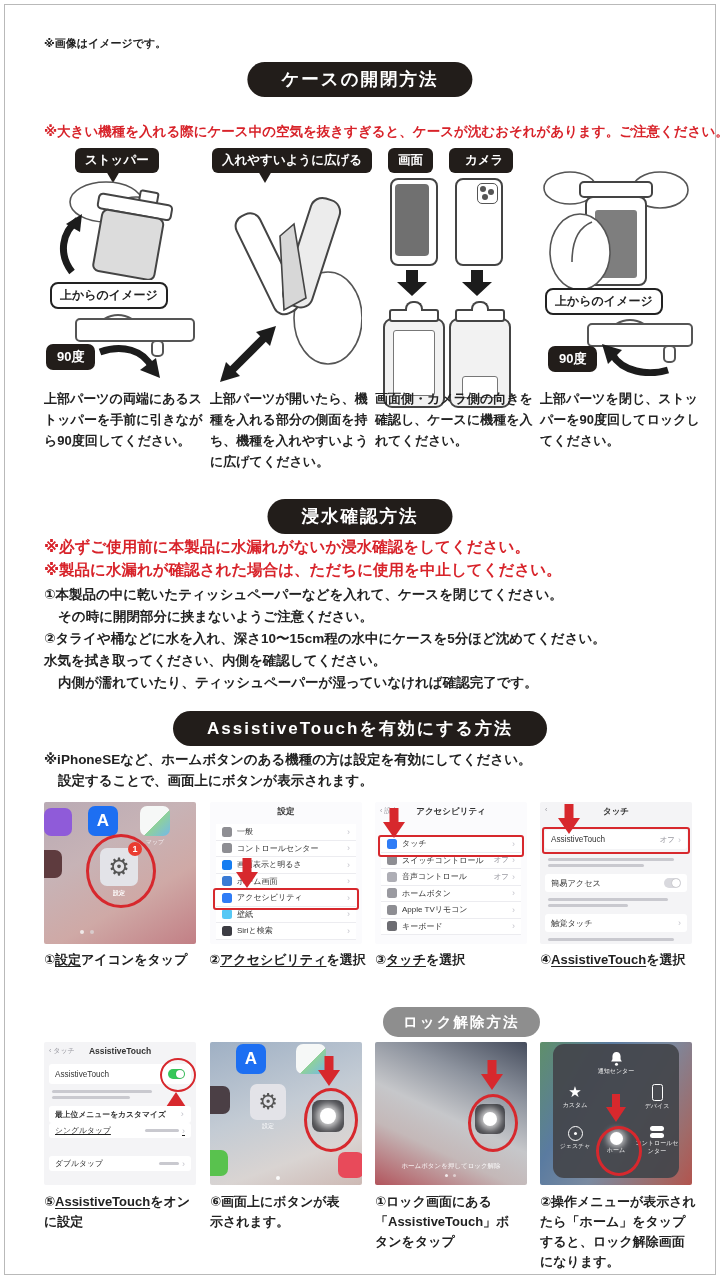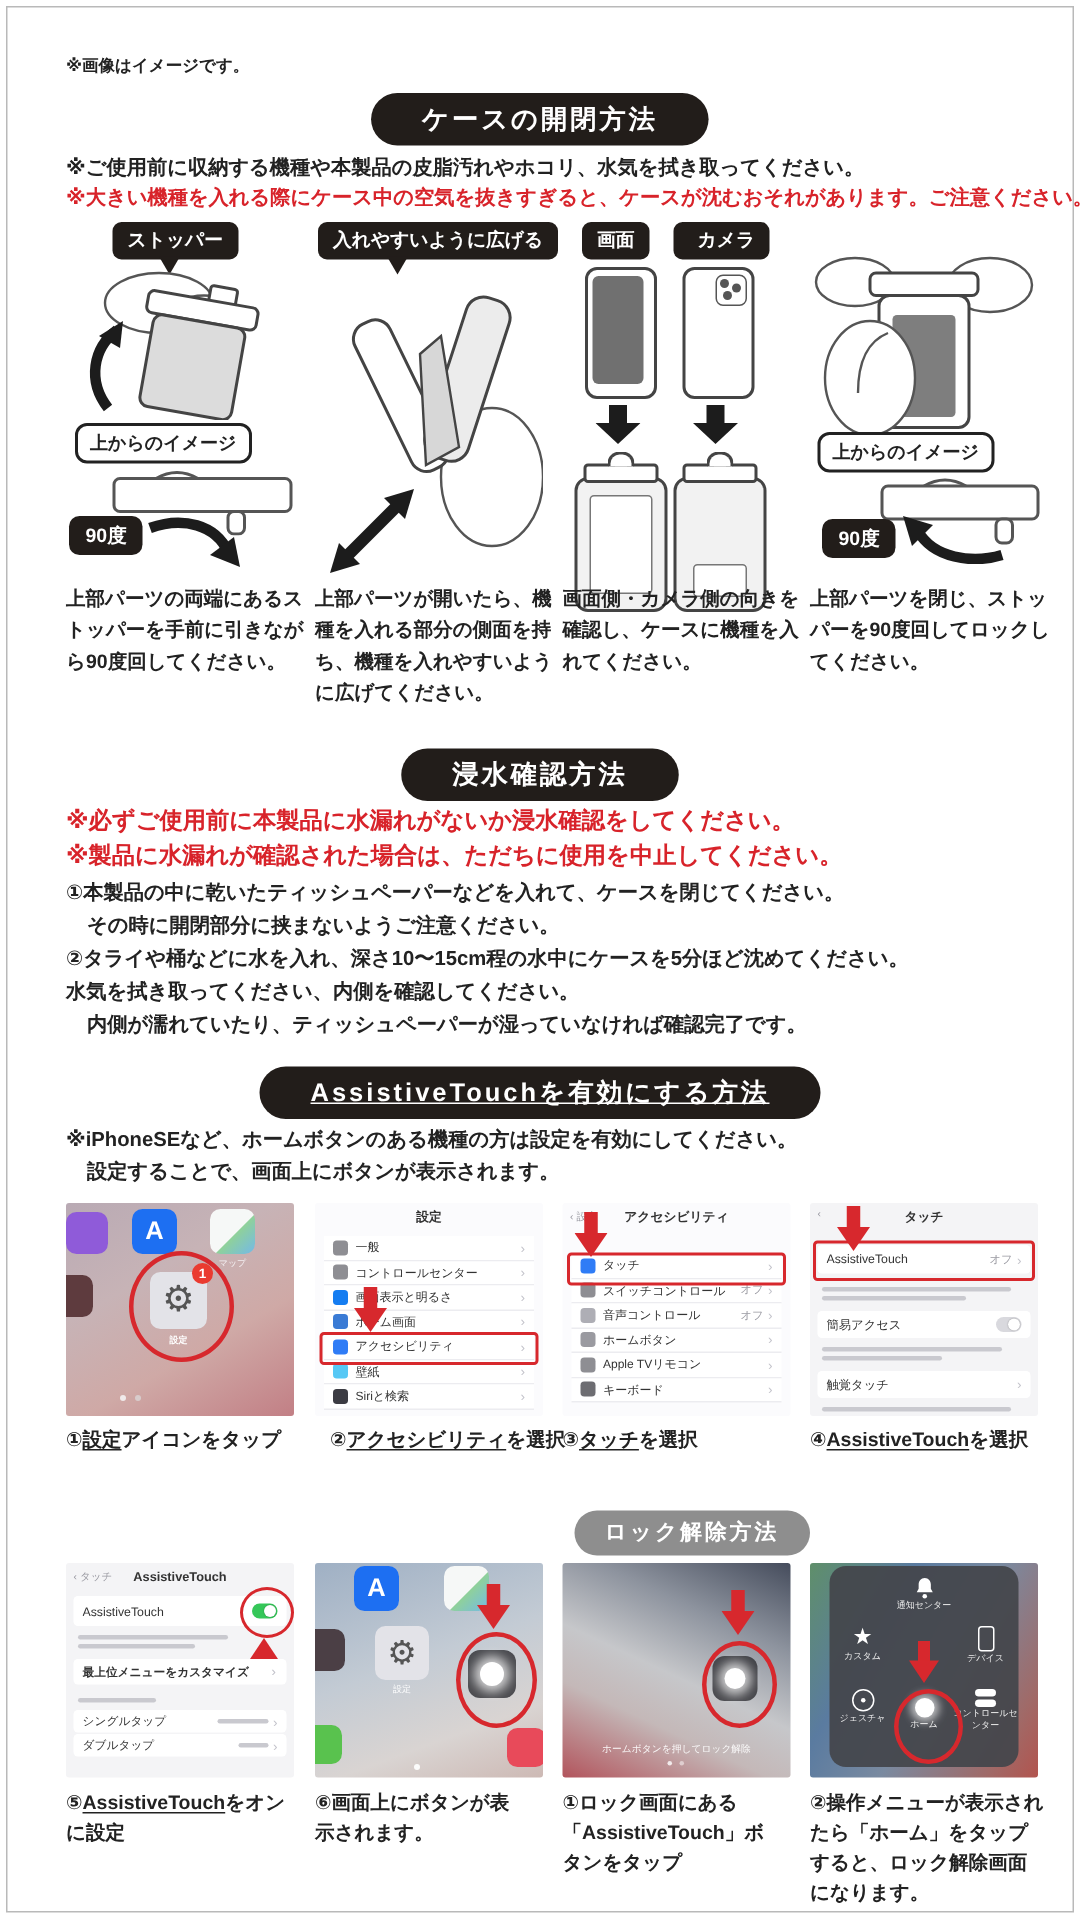--- a/index.html
+++ b/index.html
@@ -65,21 +65,20 @@
   svg{display:block;}
 </style>
 </head>
 <body>
 
 <div class="page">
   <div class="frame"></div>
   <div class="topnote">※画像はイメージです。</div>
 
   <div class="hpill" style="top:62px;">ケースの開閉方法</div>
-  <div class="note" style="top:103px;">※ご使用前に収納する機種や本製品の皮脂汚れやホコリ、水気を拭き取ってください。</div>
   <div class="note red" style="top:123px;">※大きい機種を入れる際にケース中の空気を抜きすぎると、ケースが沈むおそれがあります。ご注意ください。</div>
 
   <div class="col" style="left:44px;top:148px;height:237px;">
     <div class="tag" style="left:31px;top:0;">ストッパー</div>
     <div class="tagptr" style="left:62px;top:23px;"></div>
     <svg width="152" height="100" style="position:absolute;top:32px;left:0;">
       <ellipse cx="62" cy="22" rx="36" ry="20" fill="#fff" stroke="#555" stroke-width="1.6"></ellipse>
       <ellipse cx="92" cy="30" rx="22" ry="13" fill="#fff" stroke="#555" stroke-width="1.6"></ellipse>
       <g transform="rotate(10 80 60)">
         <rect x="88" y="8" width="18" height="11" rx="2" fill="#fff" stroke="#444" stroke-width="2"></rect>
@@ -185,21 +184,21 @@
 
   <div class="hpill" style="top:499px;">浸水確認方法</div>
   <div class="warn" style="top:537px;">※必ずご使用前に本製品に水漏れがないか浸水確認をしてください。</div>
   <div class="warn" style="top:560px;">※製品に水漏れが確認された場合は、ただちに使用を中止してください。</div>
   <div class="step" style="top:586px;">①本製品の中に乾いたティッシュペーパーなどを入れて、ケースを閉じてください。</div>
   <div class="step indent" style="top:608px;">その時に開閉部分に挟まないようご注意ください。</div>
   <div class="step" style="top:630px;">②タライや桶などに水を入れ、深さ10〜15cm程の水中にケースを5分ほど沈めてください。</div>
   <div class="step" style="top:652px;">水気を拭き取ってください、内側を確認してください。</div>
   <div class="step indent" style="top:674px;">内側が濡れていたり、ティッシュペーパーが湿っていなければ確認完了です。</div>
 
-  <div class="hpill" style="top:711px;font-size:17px;text-decoration:underline;">AssistiveTouchを有効にする方法</div>
+  <div class="hpill" style="top:711px;font-size:17px;">AssistiveTouchを有効にする方法</div>
   <div class="note" style="top:751px;">※iPhoneSEなど、ホームボタンのある機種の方は設定を有効にしてください。</div>
   <div class="note indent" style="top:772px;left:58px;">設定することで、画面上にボタンが表示されます。</div>
 
   <div class="shot" style="left:44px;top:802px;background:linear-gradient(150deg,#b9aab4 0%,#c7b3b6 35%,#cfa9a6 65%,#c27f85 100%);">
     <div class="app" style="left:0px;top:6px;width:28px;height:28px;background:#8f5bd9;"></div>
     <div class="app" style="left:44px;top:4px;width:30px;height:30px;background:#1d6ff2;color:#fff;font-weight:700;font-size:17px;text-align:center;line-height:30px;">A</div>
     <div class="app" style="left:96px;top:4px;width:30px;height:30px;background:linear-gradient(135deg,#f6f8f7 55%,#8fd19a 56%,#74b9e8 100%);"></div>
     <div class="mlabel" style="left:96px;top:36px;width:30px;color:#f3eef0;">マップ</div>
     <div class="app" style="left:-10px;top:48px;width:28px;height:28px;background:#5e3b3e;"></div>
     <div class="app" style="left:56px;top:46px;width:38px;height:38px;background:#e3e3e8;text-align:center;line-height:38px;font-size:24px;color:#555;">⚙</div>
@@ -324,21 +323,21 @@
         <span class="chev">›</span>
     </div>
     <div class="gbar" style="left:8px;top:136px;width:126px;"></div>
     <svg class="abs" style="left:18px;top:2px;" width="22" height="30">
       <rect x="6.5" y="0" width="9" height="15" fill="#d7282d"></rect>
         <polygon points="0,14 22,14 11,30" fill="#d7282d"></polygon>
     </svg>
   </div>
 
   <div class="capn" style="left:44px;top:950px;"><span>①</span><span class="u">設定</span><span>アイコンをタップ</span></div>
-  <div class="capn" style="left:220px;top:950px;"><span>②</span><span class="u">アクセシビリティ</span><span>を選択</span></div>
+  <div class="capn" style="left:209px;top:950px;"><span>②</span><span class="u">アクセシビリティ</span><span>を選択</span></div>
   <div class="capn" style="left:375px;top:950px;"><span>③</span><span class="u">タッチ</span><span>を選択</span></div>
   <div class="capn" style="left:540px;top:950px;width:150px;"><span>④</span><span class="u">AssistiveTouch</span><span>を選択</span></div>
 
   <div class="gpill" style="left:383px;top:1007px;">ロック解除方法</div>
 
   <div class="shot" style="left:44px;top:1042px;height:143px;background:#f4f4f6;">
     <span class="sback">‹ <span>タッチ</span></span>
     <div class="shead">AssistiveTouch</div>
     <div class="card" style="top:22px;height:20px;">
       <span class="rlb" style="font-size:8.2px;">AssistiveTouch</span>
@@ -351,21 +350,21 @@
       <rect x="6" y="0" width="8" height="13" fill="#d7282d"></rect>
         <polygon points="0,12 20,12 10,27" fill="#d7282d"></polygon>
     </svg>
     <div class="gbar" style="left:8px;top:48px;width:100px;"></div>
     <div class="gbar" style="left:8px;top:54px;width:78px;"></div>
     <div class="card" style="top:64px;height:17px;font-family:Liberation Mono, monospace;">
       <span class="rlb" style="font-size:7.8px;font-weight:700;">最上位メニューをカスタマイズ</span>
         <span class="chev">›</span>
     </div>
     <div class="gbar" style="left:8px;top:90px;width:52px;"></div>
-    <div class="card" style="top:98px;height:15px;">
+    <div class="card" style="top:81px;height:15px;text-decoration:underline;">
       <span class="rlb" style="font-size:7.8px;">シングルタップ</span>
       <span class="gbar" style="position:static;width:34px;margin-right:3px;"></span>
         <span class="chev">›</span>
     </div>
     <div class="card" style="top:114px;height:15px;">
       <span class="rlb" style="font-size:7.8px;">ダブルタップ</span>
       <span class="gbar" style="position:static;width:20px;margin-right:3px;"></span>
         <span class="chev">›</span>
     </div>
   </div>

